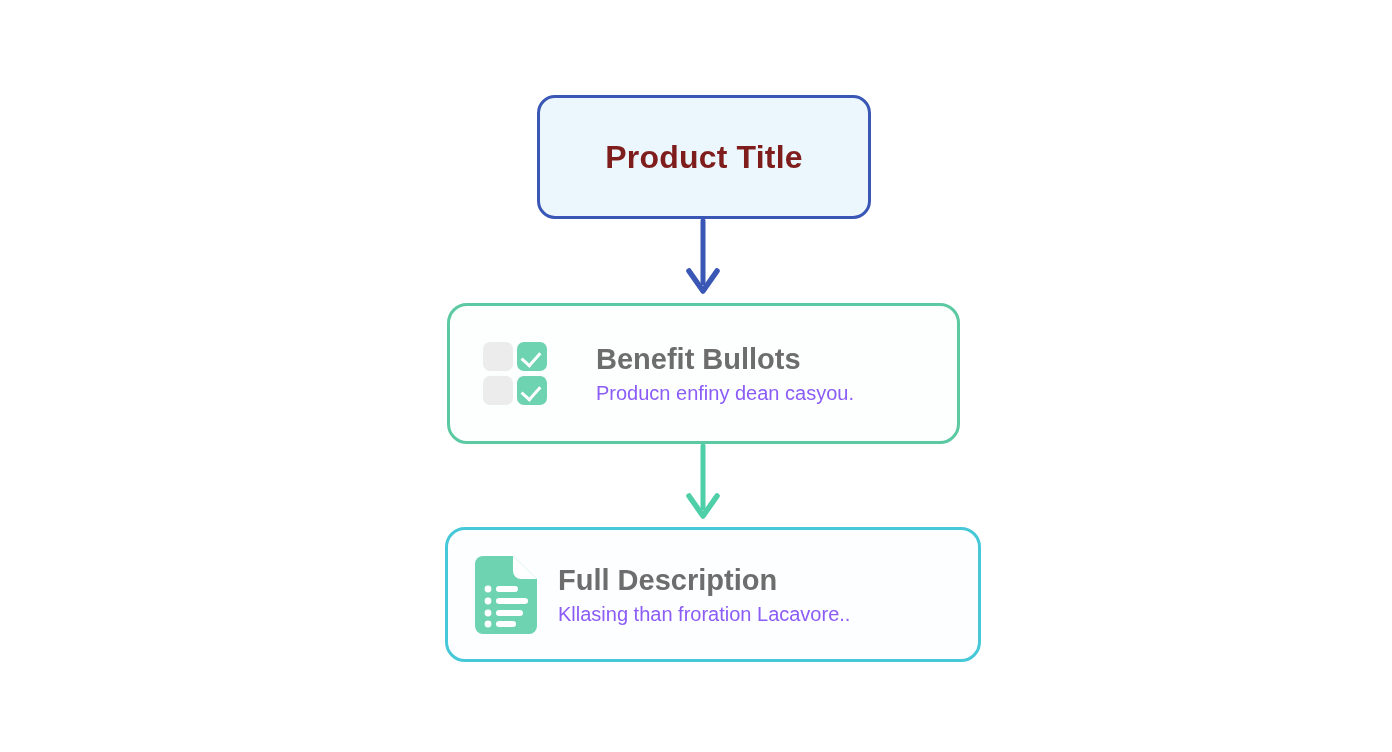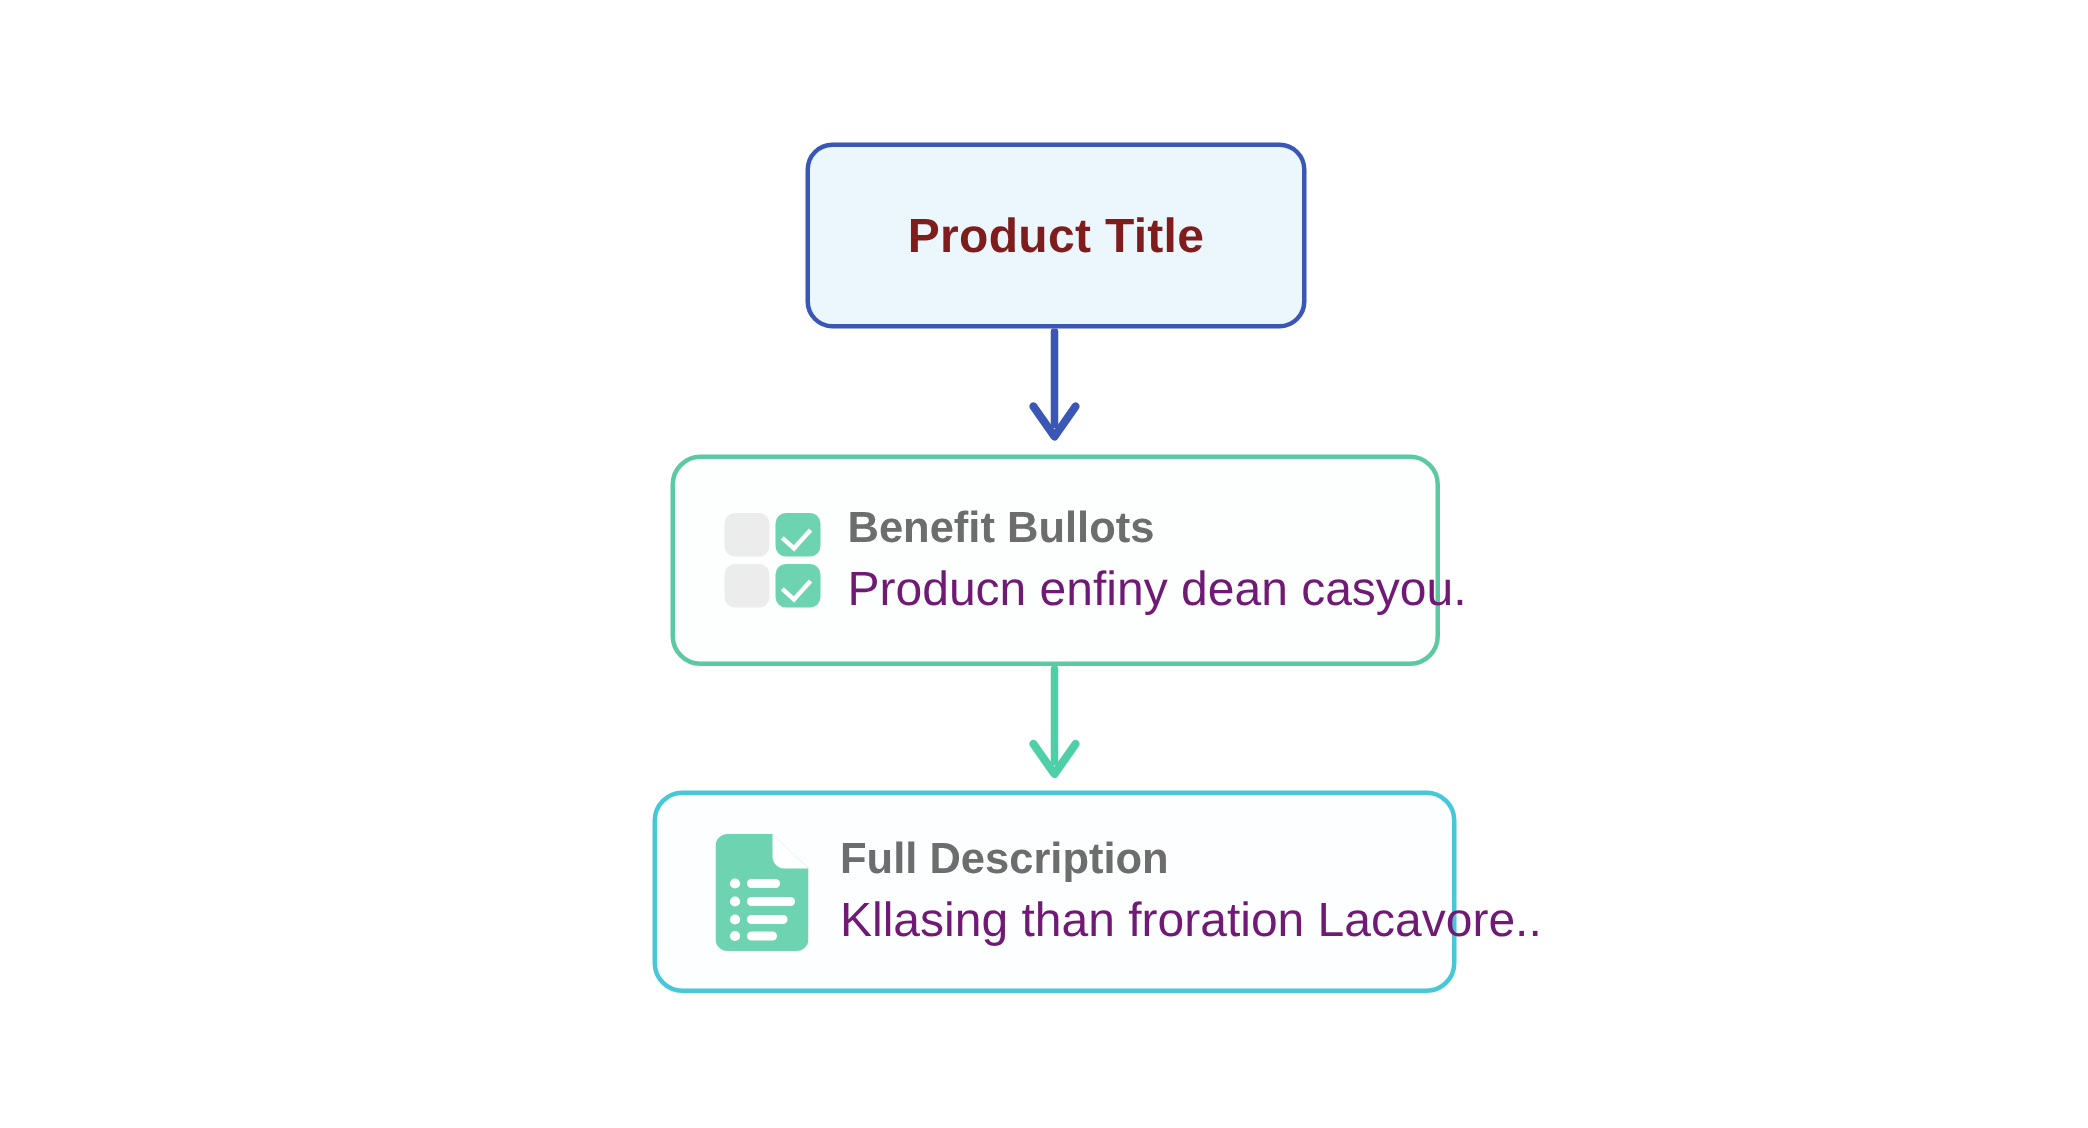--- a/index.html
+++ b/index.html
@@ -54,53 +54,53 @@
     border: 3px solid #5bc9a1;
     border-radius: 20px;
     display: flex;
     align-items: center;
     padding-left: 33px;
   }
 
   
   .node-description {
     position: absolute;
-    left: 435px;
+    left: 445px;
     top: 527px;
     width: 536px;
     height: 135px;
     box-sizing: border-box;
     background: #fdfeff;
     border: 3px solid #46c8d9;
     border-radius: 20px;
     display: flex;
     align-items: center;
-    padding-left: 39px;
+    padding-left: 27px;
   }
 
   
   .node-text {
     display: flex;
     flex-direction: column;
     justify-content: center;
   }
   .node-heading {
     font-size: 29px;
     font-weight: bold;
     color: #6d6d6d;
     line-height: 1.25;
     white-space: nowrap;
   }
   .node-sub {
-    font-size: 32px;
-    color: #701a75;
+    font-size: 20px;
+    color: #8b5cf6;
     line-height: 1.3;
     white-space: nowrap;
   }
-  .bullets-text { margin-left: 16px; }
+  .bullets-text { margin-left: 47px; }
   .bullets-text .node-heading { margin-bottom: 2px; }
   .desc-text { margin-left: 21px; }
   .desc-text .node-heading { margin-bottom: 2px; }
 
   
   .checkbox-icon {
     display: grid;
     grid-template-columns: 32px 32px;
     grid-template-rows: 30px 30px;
     gap: 4px 2px;

